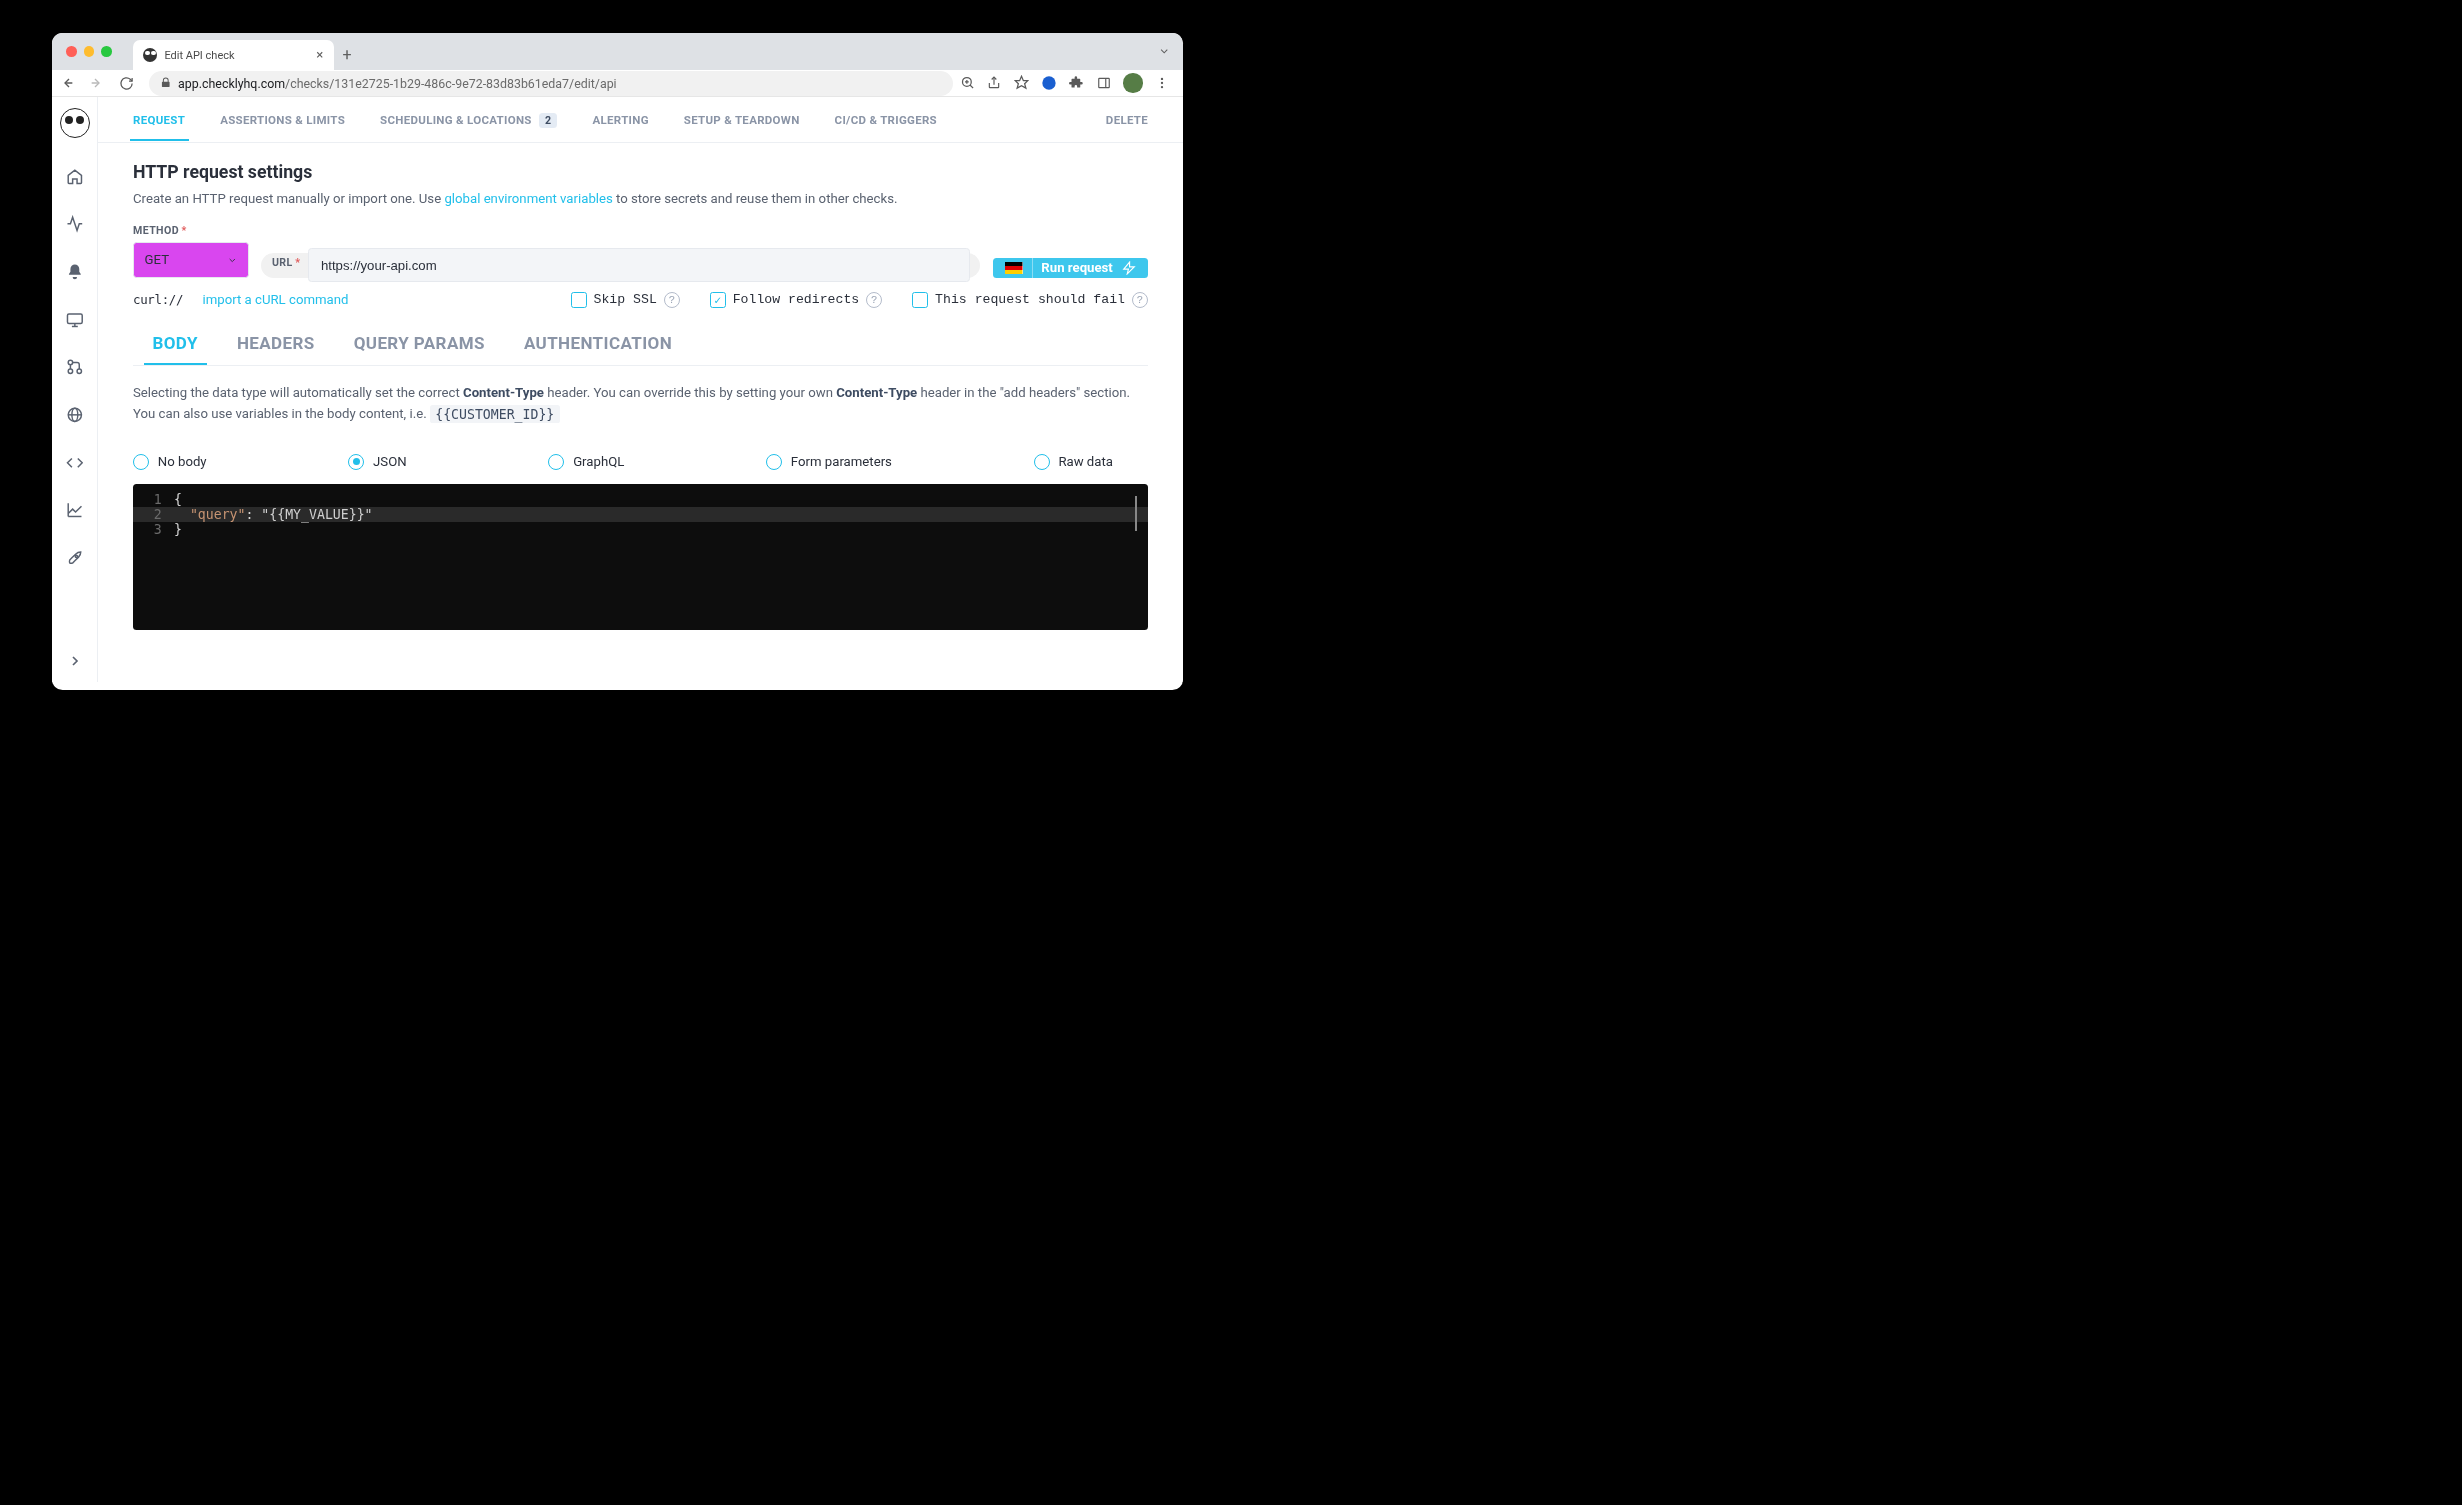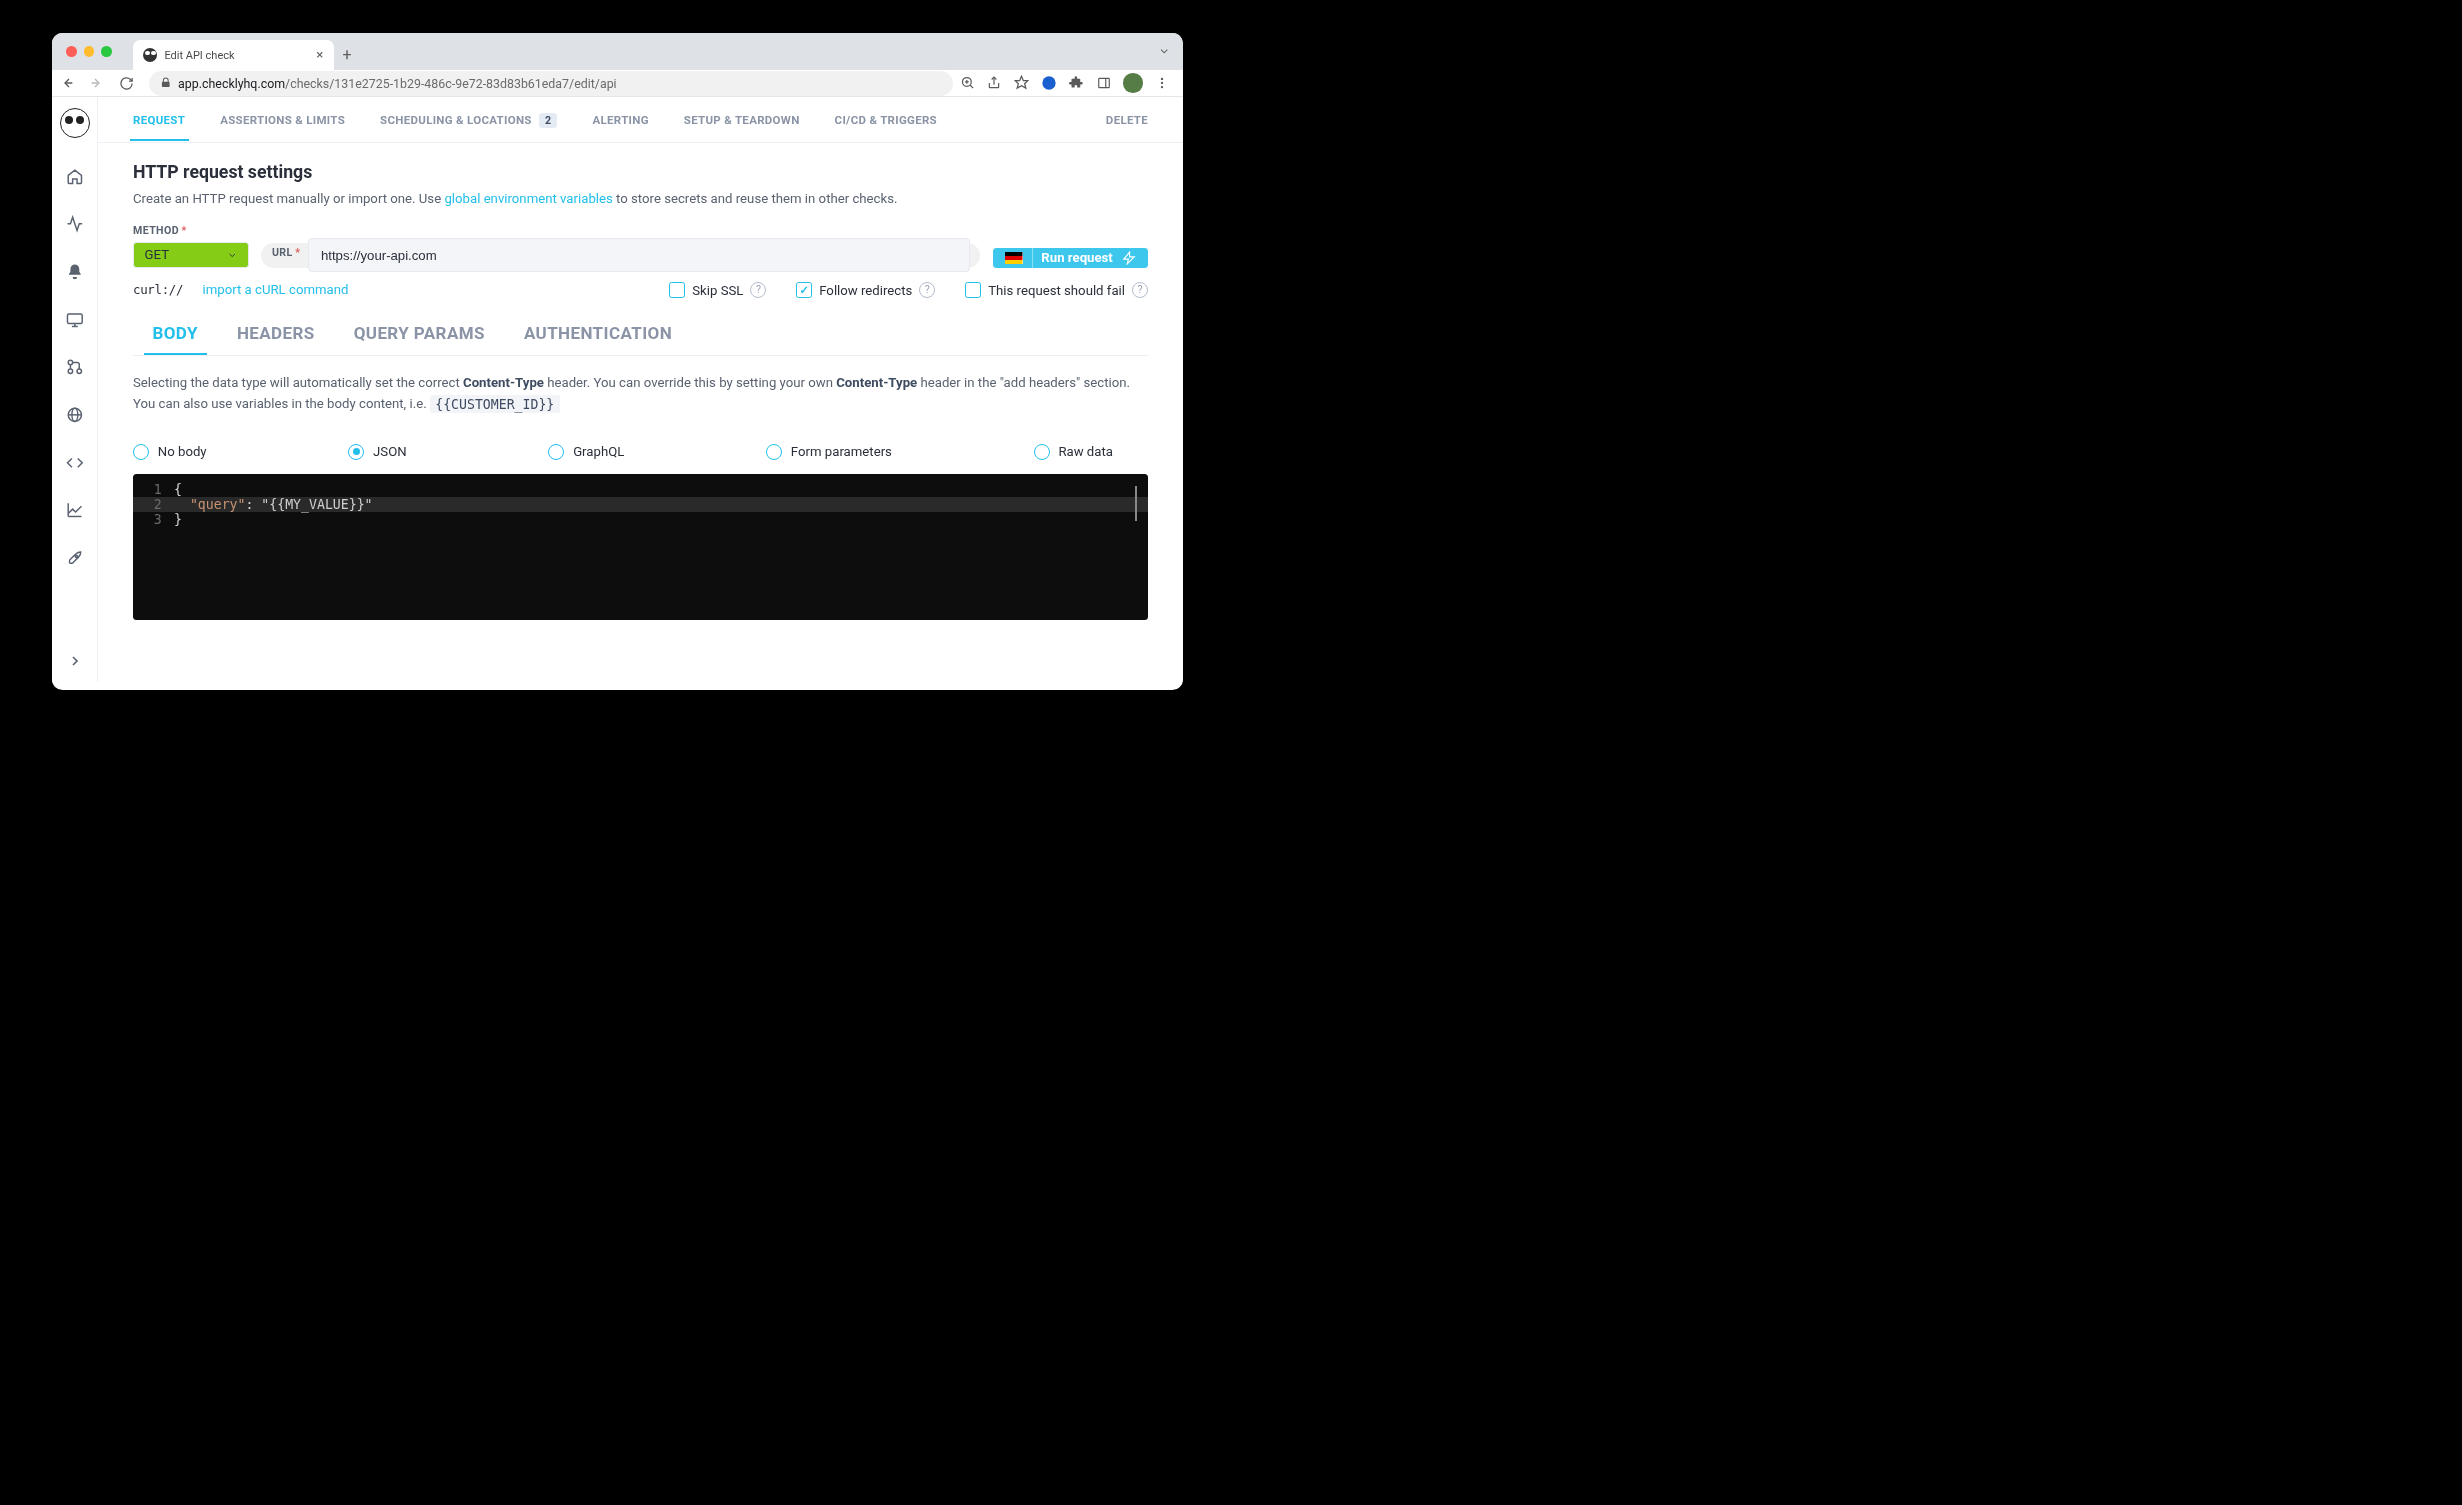--- a/index.html
+++ b/index.html
@@ -128,42 +128,42 @@
   h2.section-title { font-size: 17.7px; font-weight:700; color:#2a2f3a; margin-bottom: 8.8px; }
   .section-desc { font-size: 13.2px; color:#5a6270; margin-bottom: 17.7px; }
   .section-desc a { color:#21bfea; text-decoration:none; }
 
   .form-row { display:flex; gap:12.4px; align-items:flex-end; margin-bottom: 14px; }
   .form-col.method { width:116px; }
   .form-col.url { flex:1; }
   .field-label { font-size:10.6px; font-weight:700; color:#5a6270; letter-spacing:0.4px; margin-bottom:5.3px; }
   .field-label .req { color:#e05a5a; margin-left:2.6px; }
   .select {
-    background:#84cc16; border:0.9px solid #e6e9ee; border-radius:3.5px;
-    height:26px; display:flex; align-items:center; padding:0 10.6px;
+    background:#d946ef; border:0.9px solid #e6e9ee; border-radius:3.5px;
+    height:36px; display:flex; align-items:center; padding:0 10.6px;
     font-size:13.2px; color:#2a2f3a; justify-content:space-between;
   }
   .textinput {
     width: 100%;
     background:#f3f5f8; border:0.9px solid #e6e9ee; border-radius:3.5px;
     height:34px; padding:0 12.4px; font-size:13.2px; color:#2a2f3a;
   }
   .run-btn {
     display:flex; align-items:center; gap:8.8px;
     background:#3ec7ed; color:#fff; font-weight:700; font-size:13.2px;
     border-radius:3.5px; height:20px; padding:0 12.4px;
   }
   .run-btn .flag { width:17.7px; height:11.5px; background:linear-gradient(to bottom,#000 33%,#dd0000 33% 66%,#ffce00 66%); border-right: 0.9px solid rgba(255,255,255,.5); padding-right:7px;}
   .run-btn .divider { width:0.9px; height:21px; background:rgba(255,255,255,.4); }
 
   .options-row { display:flex; align-items:center; gap:8.8px; font-size:13.2px; color:#2a2f3a; margin-bottom:25px; }
   .curl { font-family: ui-monospace, Menlo, monospace; font-size:12.4px; color:#2a2f3a; letter-spacing:-0.3px; }
   .import-link { color:#21bfea; text-decoration:none; font-size:13.2px; margin-left:10.6px;}
   .options-row .spacer { flex:1; }
-  .chk { display:flex; align-items:flex-end; gap:7px; margin-right: 21px; }
+  .chk { display:flex; align-items:flex-start; gap:7px; margin-right: 21px; font-family: Liberation Mono, monospace; }
   .chk .box { width:16px; height:16px; border:1.8px solid #21bfea; border-radius:2.6px; display:flex; align-items:center; justify-content:center; }
   .chk .box.checked::after { content:"✓"; color:#21bfea; font-size:11.5px; font-weight:700; }
   .help { width:16px; height:16px; border-radius:50%; border:1.3px solid #b4bccb; color:#98a2b3; font-size:10.6px; display:flex; align-items:center; justify-content:center; }
 
   .subtabs { display:flex; gap:32px; font-size:17px; font-weight:700; color:#8a94a6; letter-spacing:0.4px; border-bottom:0.9px solid #eceff3; padding-left:16px; margin-bottom:16px; }
   .subtabs .sitem { padding:0 3.5px 12.4px 3.5px; position:relative; }
   .subtabs .sitem.active { color:#21bfea; }
   .subtabs .sitem.active::after { content:""; position:absolute; bottom:0; left:-5.3px; right:-5.3px; height:2.6px; background:#21bfea; }
 
   .body-desc { font-size:13.2px; color:#5a6270; line-height:1.6; margin-bottom:16px; }

